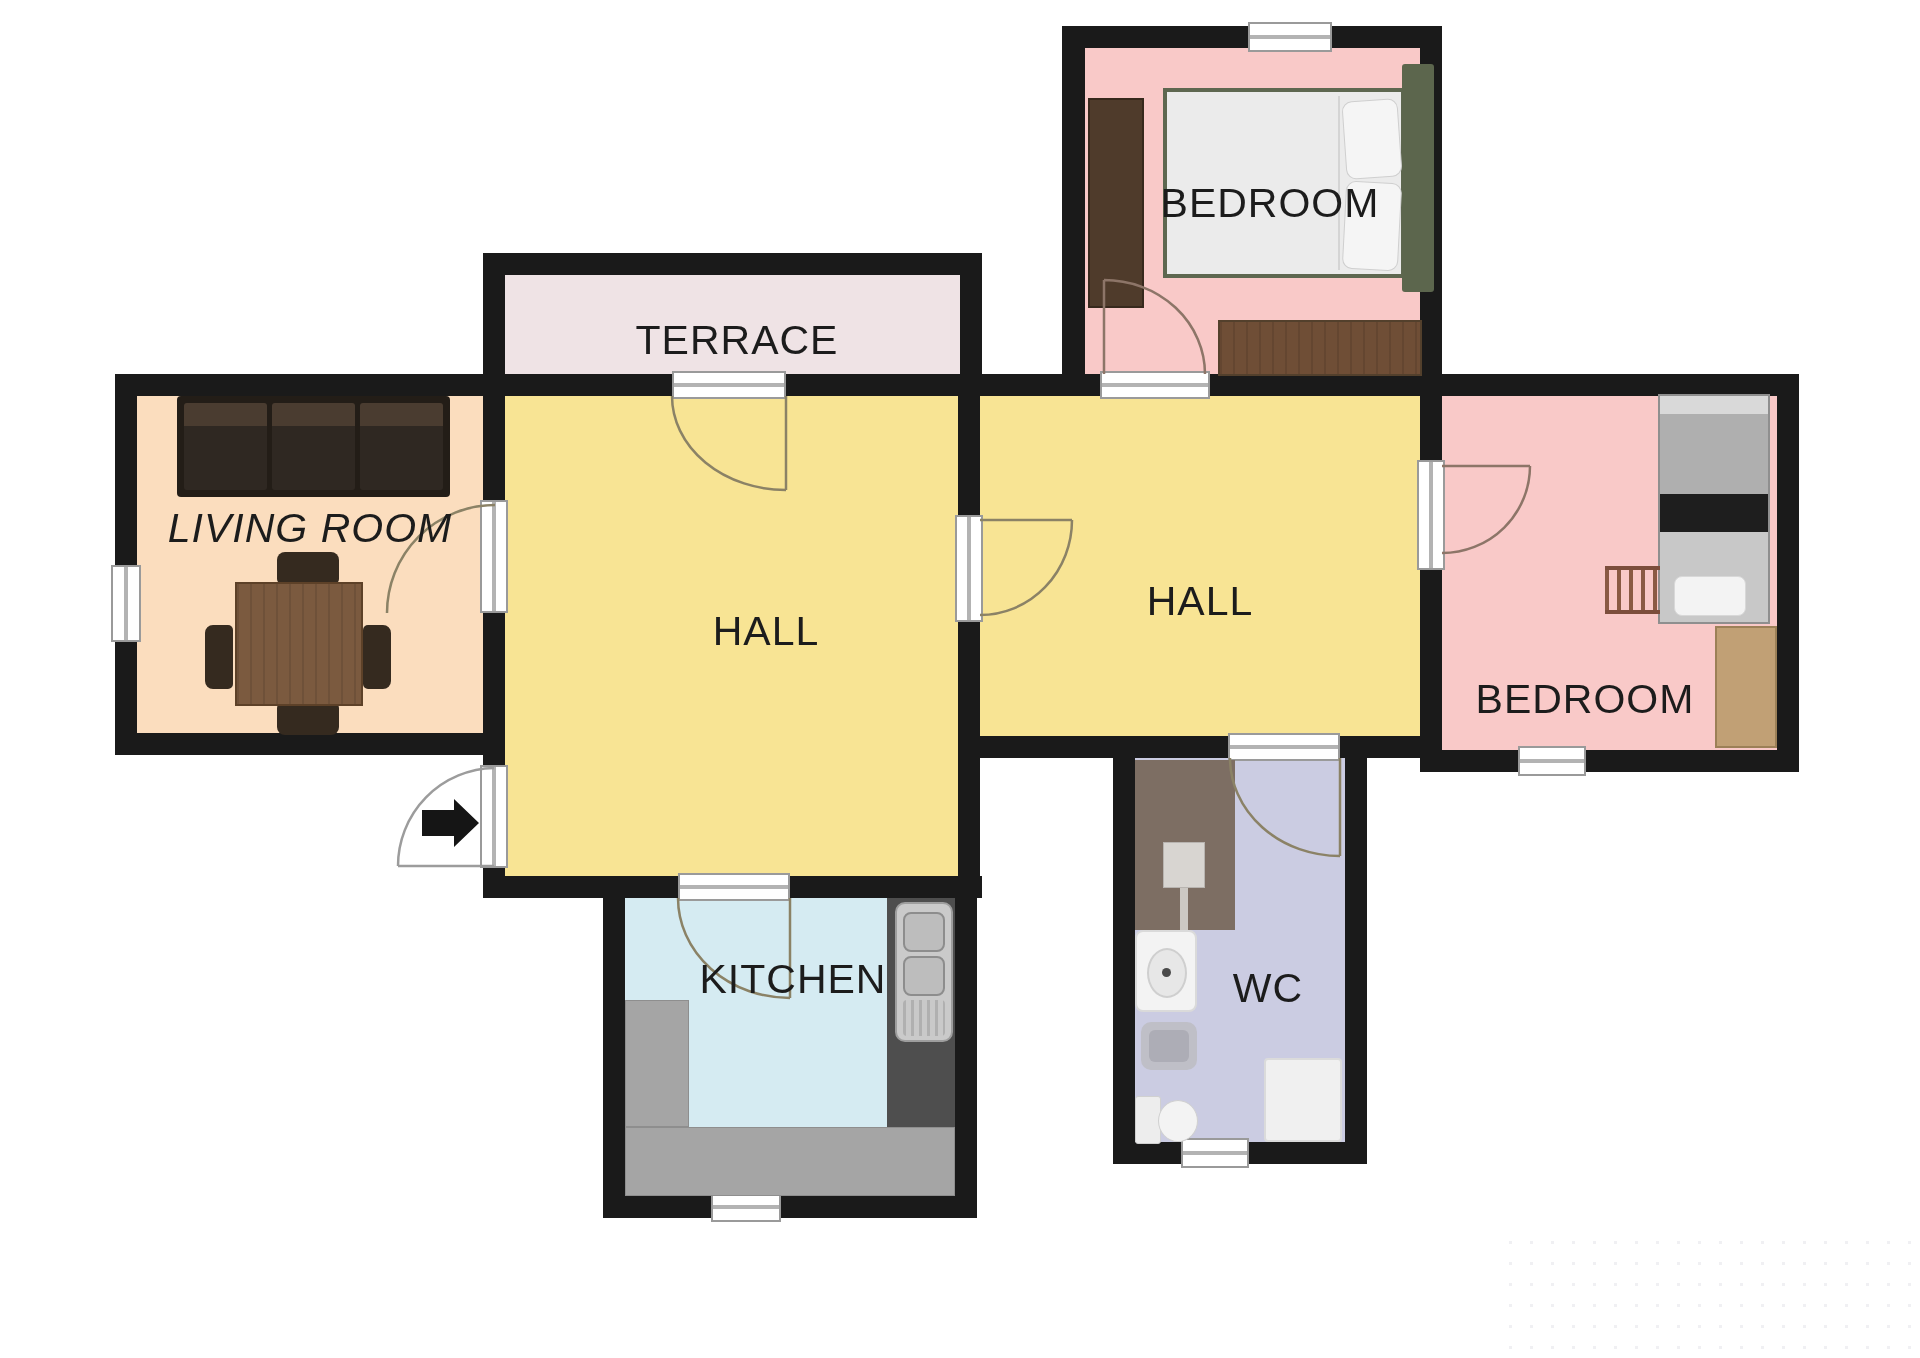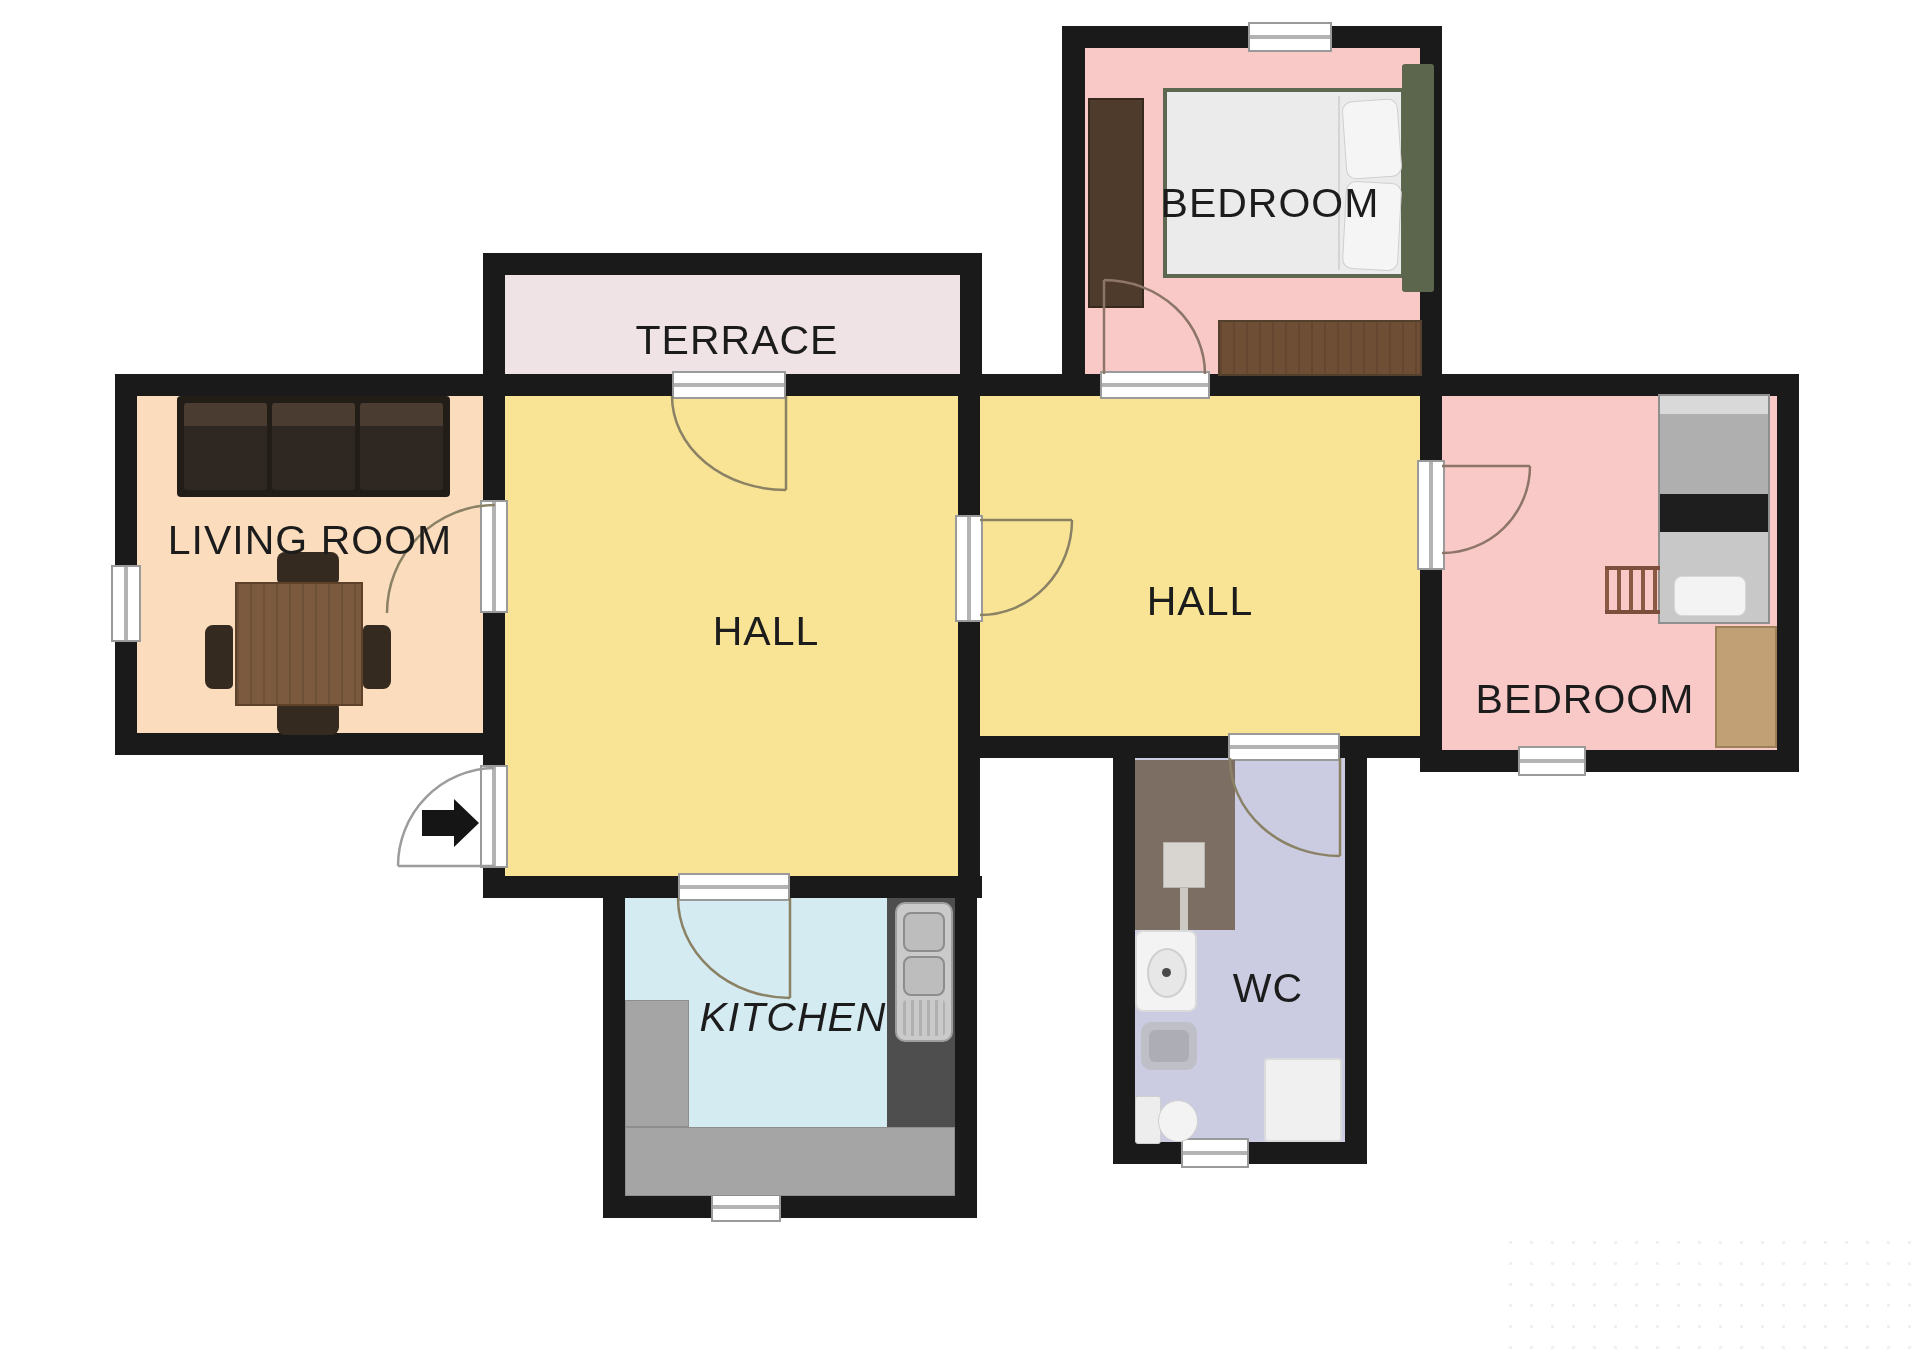--- a/index.html
+++ b/index.html
@@ -130,23 +130,23 @@
     <path d="M398,866 H494 M494,768 A98,98 0 0 0 398,866" stroke="#9C9C9C" stroke-width="2.5"></path>
     <path d="M790,898 V998 M678,898 A112,100 0 0 0 790,998" stroke="#8B8266" stroke-width="2.5"></path>
     <path d="M980,520 H1072 M1072,520 A92,95 0 0 1 980,615" stroke="#8B8266" stroke-width="2.5"></path>
     <path d="M1104,280 V374 M1104,280 A101,94 0 0 1 1205,374" stroke="#8D7568" stroke-width="2.5"></path>
     <path d="M1340,758 V856 M1230,758 A110,98 0 0 0 1340,856" stroke="#8B8266" stroke-width="2.5"></path>
     <path d="M1442,466 H1530 M1530,466 A88,87 0 0 1 1442,553" stroke="#8D7568" stroke-width="2.5"></path>
     <path d="M422,810 H454 V799 L479,823 L454,847 V836 H422 Z" fill="#151515"></path>
   </svg>
 
   <div class="label" style="left:737px;top:340px;">TERRACE</div>
-  <div class="label" style="left:310px;top:540px;">LIVING ROOM</div>
+  <div class="label" style="left:310px;top:528px;font-style:italic;">LIVING ROOM</div>
   <div class="label" style="left:766px;top:631px;">HALL</div>
   <div class="label" style="left:1200px;top:601px;">HALL</div>
   <div class="label" style="left:1270px;top:203px;">BEDROOM</div>
   <div class="label" style="left:1585px;top:699px;">BEDROOM</div>
-  <div class="label" style="left:793px;top:1017px;font-style:italic;">KITCHEN</div>
+  <div class="label" style="left:793px;top:979px;">KITCHEN</div>
   <div class="label" style="left:1268px;top:988px;">WC</div>
 
   <div class="wm"></div>
 
 </div>
 
 </body></html>

